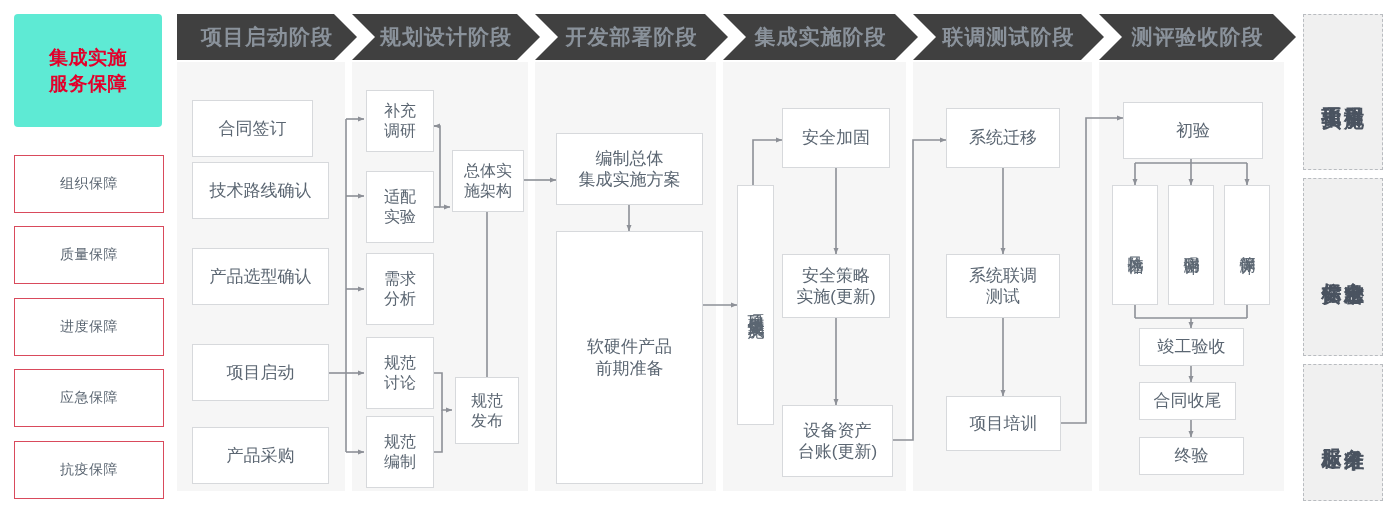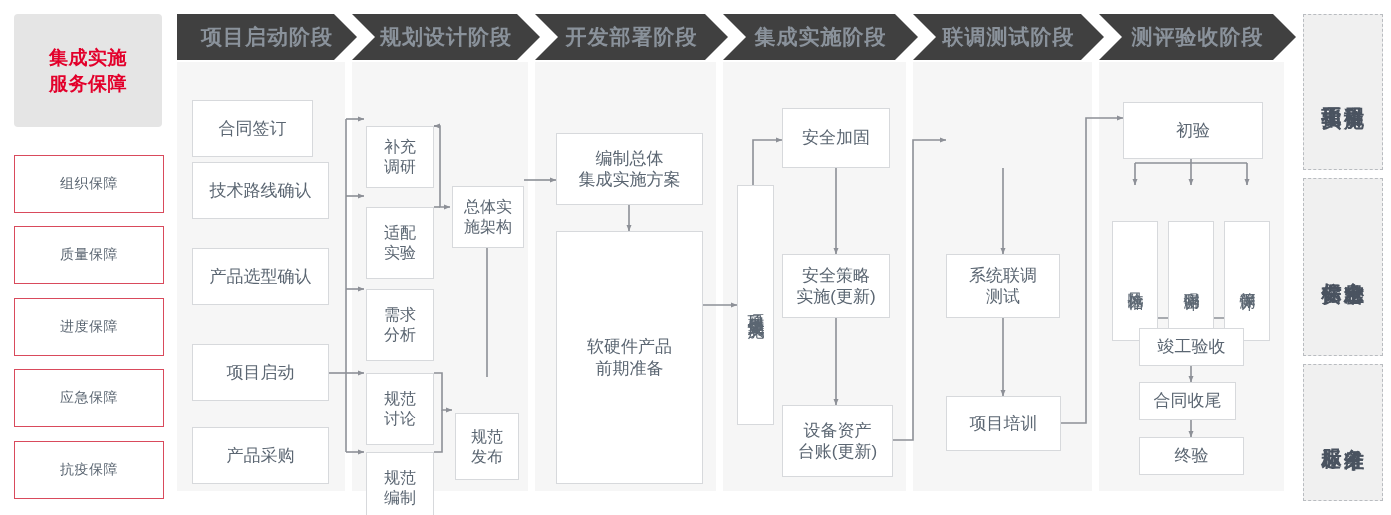--- a/index.html
+++ b/index.html
@@ -6,21 +6,21 @@
   body{
     width:1391px;height:515px;position:relative;overflow:hidden;
     font-family:"Liberation Sans","DejaVu Sans",sans-serif;
     color:#5b6672;
   }
   #stage{position:absolute;inset:0;width:1391px;height:515px;}
 
   
   .title-card{
     position:absolute;left:14px;top:14px;width:148px;height:113px;
-    background:#e5e5e5;border-radius:4px;
+    background:#5eead4;border-radius:4px;
     display:flex;align-items:center;justify-content:center;
     color:#e3002b;font-weight:bold;font-size:19px;line-height:1.35;
     text-align:center;letter-spacing:.5px;
   }
   .title-card span{display:block;}
   .guar-box{
     position:absolute;left:14px;width:148px;height:56px;
     background:#ffffff;border:1.5px solid #d94a5c;
     display:flex;align-items:center;justify-content:center;
     font-size:14px;color:#5b6672;letter-spacing:.5px;
@@ -43,21 +43,21 @@
     clip-path:polygon(0 0, calc(100% - 23px) 0, 100% 50%, calc(100% - 23px) 100%, 0 100%, 23px 50%);
   }
 
   
   .node{
     position:absolute;background:#ffffff;border:1px solid #d7d9dc;
     display:flex;align-items:center;justify-content:center;
     text-align:center;font-size:17px;line-height:1.25;color:#5b6672;
     box-sizing:border-box;z-index:2;
   }
-  .node.small{font-size:16px;margin-top:36px;}
+  .node.small{font-size:16px;}
   .node.vert{
     writing-mode:vertical-rl;text-orientation:upright;
     letter-spacing:1px;line-height:1.05;
   }
 
   
   .std-panel{
     position:absolute;left:1303px;width:80px;
     background:#f0f0f0;border:1.5px dashed #b9bcc0;
     box-sizing:border-box;
@@ -195,20 +195,21 @@
   <div class="node" style="left:556px;top:231px;width:147px;height:253px;white-space:pre-line">软硬件产品
 前期准备</div>
 
   <div class="node vert" style="left:737px;top:185px;width:37px;height:240px">项目整体集成实施</div>
   <div class="node" style="left:782px;top:108px;width:108px;height:60px">安全加固</div>
   <div class="node" style="left:782px;top:254px;width:108px;height:64px;white-space:pre-line">安全策略
 实施(更新)</div>
   <div class="node" style="left:782px;top:405px;width:111px;height:72px;white-space:pre-line">设备资产
 台账(更新)</div>
 
+  <div class="node" style="left:946px;top:108px;width:114px;height:60px">系统迁移</div>
   <div class="node" style="left:946px;top:254px;width:114px;height:64px;white-space:pre-line">系统联调
 测试</div>
   <div class="node" style="left:946px;top:396px;width:115px;height:55px">项目培训</div>
 
   <div class="node" style="left:1123px;top:102px;width:140px;height:57px">初验</div>
   <div class="node vert small" style="left:1112px;top:185px;width:46px;height:120px">风险评估</div>
   <div class="node vert small" style="left:1168px;top:185px;width:46px;height:120px">密码测评</div>
   <div class="node vert small" style="left:1224px;top:185px;width:46px;height:120px">等保测评</div>
   <div class="node" style="left:1139px;top:328px;width:105px;height:38px">竣工验收</div>
   <div class="node" style="left:1139px;top:382px;width:97px;height:38px">合同收尾</div>

